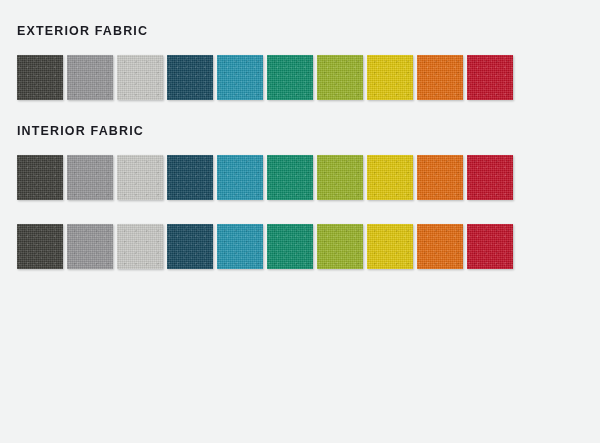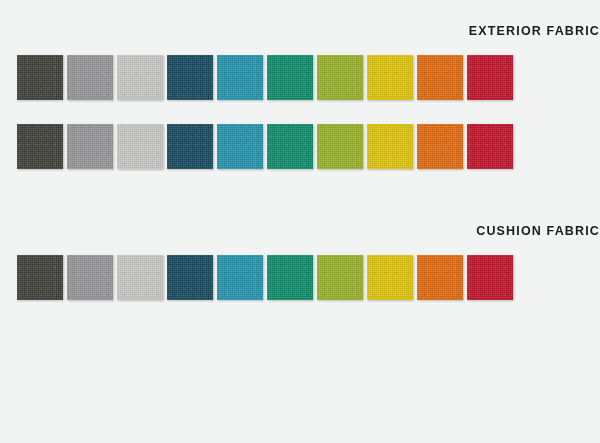--- a/index.html
+++ b/index.html
@@ -20,21 +20,20 @@
     height: 443px;
     box-sizing: border-box;
     padding: 24px 0 0 0;
     display: flex;
     flex-direction: column;
   }
   .fabric-section {
     height: 100px;
     box-sizing: border-box;
     padding-left: 17px;
-    text-align: right;
   }
   .section-heading {
     font-family: "Liberation Sans", sans-serif;
     font-size: 12.5px;
     font-weight: bold;
     letter-spacing: 1.15px;
     color: #1b1b22;
     text-transform: uppercase;
     line-height: 14px;
     margin: 0 0 17px 0;
@@ -90,35 +89,35 @@
         <div class="swatch" title="deep-teal" style="background-color: rgb(23, 71, 92);"></div>
         <div class="swatch" title="cyan-teal" style="background-color: rgb(35, 145, 171);"></div>
         <div class="swatch" title="green-teal" style="background-color: rgb(15, 138, 104);"></div>
         <div class="swatch" title="olive-lime" style="background-color: rgb(150, 176, 41);"></div>
         <div class="swatch" title="yellow" style="background-color: rgb(221, 196, 11);"></div>
         <div class="swatch" title="orange" style="background-color: rgb(223, 105, 16);"></div>
         <div class="swatch" title="crimson" style="background-color: rgb(190, 17, 40);"></div>
       </div>
     </div>
     <div class="fabric-section">
+      <div class="section-heading">INTERIOR FABRIC</div>
       <div class="swatch-row">
         <div class="swatch" title="charcoal" style="background-color: rgb(61, 61, 56);"></div>
         <div class="swatch" title="medium-grey" style="background-color: rgb(148, 148, 151);"></div>
         <div class="swatch" title="light-grey" style="background-color: rgb(199, 199, 195);"></div>
         <div class="swatch" title="deep-teal" style="background-color: rgb(23, 71, 92);"></div>
         <div class="swatch" title="cyan-teal" style="background-color: rgb(35, 145, 171);"></div>
         <div class="swatch" title="green-teal" style="background-color: rgb(15, 138, 104);"></div>
         <div class="swatch" title="olive-lime" style="background-color: rgb(150, 176, 41);"></div>
         <div class="swatch" title="yellow" style="background-color: rgb(221, 196, 11);"></div>
         <div class="swatch" title="orange" style="background-color: rgb(223, 105, 16);"></div>
         <div class="swatch" title="crimson" style="background-color: rgb(190, 17, 40);"></div>
       </div>
     </div>
     <div class="fabric-section">
-      <div class="section-heading">CUSHION FABRIC</div>
       <div class="swatch-row">
         <div class="swatch" title="charcoal" style="background-color: rgb(61, 61, 56);"></div>
         <div class="swatch" title="medium-grey" style="background-color: rgb(148, 148, 151);"></div>
         <div class="swatch" title="light-grey" style="background-color: rgb(199, 199, 195);"></div>
         <div class="swatch" title="deep-teal" style="background-color: rgb(23, 71, 92);"></div>
         <div class="swatch" title="cyan-teal" style="background-color: rgb(35, 145, 171);"></div>
         <div class="swatch" title="green-teal" style="background-color: rgb(15, 138, 104);"></div>
         <div class="swatch" title="olive-lime" style="background-color: rgb(150, 176, 41);"></div>
         <div class="swatch" title="yellow" style="background-color: rgb(221, 196, 11);"></div>
         <div class="swatch" title="orange" style="background-color: rgb(223, 105, 16);"></div>

